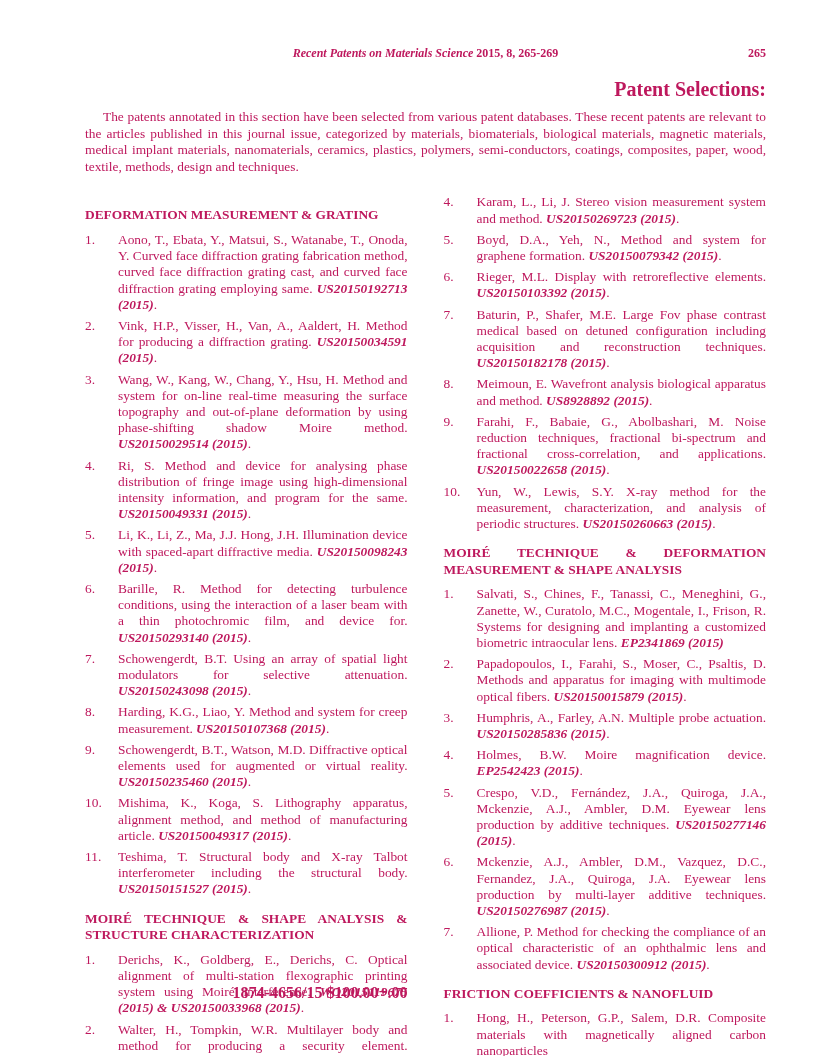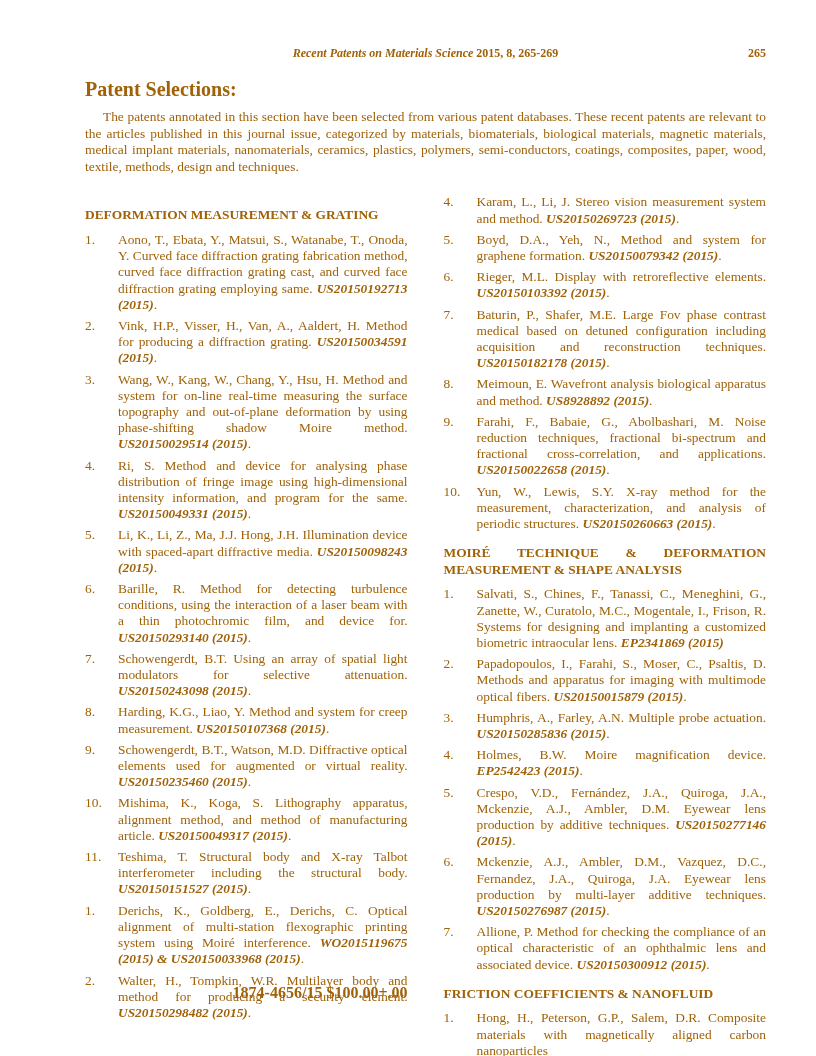--- a/index.html
+++ b/index.html
@@ -1,21 +1,21 @@
 <!DOCTYPE html>
 <html><head>
 <meta charset="utf-8">
 <style>
   html, body { margin: 0; padding: 0; background: #ffffff; }
   .page {
     position: relative;
     width: 816px;
     height: 1056px;
     background: #ffffff;
-    color: #a16207;
+    color: #be185d;
     font-family: "Liberation Serif", "DejaVu Serif", serif;
     overflow: hidden;
   }
   .content {
     position: absolute;
     left: 85px;
     top: 46px;
     width: 681px;
   }
   .running-head {
@@ -32,20 +32,21 @@
     right: 0;
     top: 0;
     font-weight: bold;
     font-style: normal;
     text-align: right;
   }
   .page-title {
     margin: 17px 0 8px 0;
     font-size: 20px;
     font-weight: bold;
+    text-align: right;
   }
   .intro {
     font-size: 13.4px;
     line-height: 16.6px;
     text-align: justify;
     text-indent: 18px;
   }
   .columns {
     margin-top: 19px;
     display: flex;
@@ -108,20 +109,21 @@
           <div class="patent-item"><span class="item-num">2.</span><span>Vink, H.P., Visser, H., Van, A., Aaldert, H. Method for producing a diffraction grating.</span> <span class="patent-ref">US20150034591 (2015)</span><span>.</span></div>
           <div class="patent-item"><span class="item-num">3.</span><span>Wang, W., Kang, W., Chang, Y., Hsu, H. Method and system for on-line real-time measuring the surface topography and out-of-plane deformation by using phase-shifting shadow Moire method.</span> <span class="patent-ref">US20150029514 (2015)</span><span>.</span></div>
           <div class="patent-item"><span class="item-num">4.</span><span>Ri, S. Method and device for analysing phase distribution of fringe image using high-dimensional intensity information, and program for the same.</span> <span class="patent-ref">US20150049331 (2015)</span><span>.</span></div>
           <div class="patent-item"><span class="item-num">5.</span><span>Li, K., Li, Z., Ma, J.J. Hong, J.H. Illumination device with spaced-apart diffractive media.</span> <span class="patent-ref">US20150098243 (2015)</span><span>.</span></div>
           <div class="patent-item"><span class="item-num">6.</span><span>Barille, R. Method for detecting turbulence conditions, using the interaction of a laser beam with a thin photochromic film, and device for.</span> <span class="patent-ref">US20150293140 (2015)</span><span>.</span></div>
           <div class="patent-item"><span class="item-num">7.</span><span>Schowengerdt, B.T. Using an array of spatial light modulators for selective attenuation.</span> <span class="patent-ref">US20150243098 (2015)</span><span>.</span></div>
           <div class="patent-item"><span class="item-num">8.</span><span>Harding, K.G., Liao, Y. Method and system for creep measurement.</span> <span class="patent-ref">US20150107368 (2015)</span><span>.</span></div>
           <div class="patent-item"><span class="item-num">9.</span><span>Schowengerdt, B.T., Watson, M.D. Diffractive optical elements used for augmented or virtual reality.</span> <span class="patent-ref">US20150235460 (2015)</span><span>.</span></div>
           <div class="patent-item"><span class="item-num">10.</span><span>Mishima, K., Koga, S. Lithography apparatus, alignment method, and method of manufacturing article.</span> <span class="patent-ref">US20150049317 (2015)</span><span>.</span></div>
           <div class="patent-item"><span class="item-num">11.</span><span>Teshima, T. Structural body and X-ray Talbot interferometer including the structural body.</span> <span class="patent-ref">US20150151527 (2015)</span><span>.</span></div>
+          <div class="section-heading">MOIRÉ TECHNIQUE &amp; SHAPE ANALYSIS &amp; STRUCTURE CHARACTERIZATION</div>
           <div class="patent-item"><span class="item-num">1.</span><span>Derichs, K., Goldberg, E., Derichs, C. Optical alignment of multi-station flexographic printing system using Moiré interference.</span> <span class="patent-ref">WO2015119675 (2015) &amp; US20150033968 (2015)</span><span>.</span></div>
           <div class="patent-item"><span class="item-num">2.</span><span>Walter, H., Tompkin, W.R. Multilayer body and method for producing a security element.</span> <span class="patent-ref">US20150298482 (2015)</span><span>.</span></div>
         </div>
       <div class="column">
           <div class="patent-item"><span class="item-num">4.</span><span>Karam, L., Li, J. Stereo vision measurement system and method.</span> <span class="patent-ref">US20150269723 (2015)</span><span>.</span></div>
           <div class="patent-item"><span class="item-num">5.</span><span>Boyd, D.A., Yeh, N., Method and system for graphene formation.</span> <span class="patent-ref">US20150079342 (2015)</span><span>.</span></div>
           <div class="patent-item"><span class="item-num">6.</span><span>Rieger, M.L. Display with retroreflective elements.</span> <span class="patent-ref">US20150103392 (2015)</span><span>.</span></div>
           <div class="patent-item"><span class="item-num">7.</span><span>Baturin, P., Shafer, M.E. Large Fov phase contrast medical based on detuned configuration including acquisition and reconstruction techniques.</span> <span class="patent-ref">US20150182178 (2015)</span><span>.</span></div>
           <div class="patent-item"><span class="item-num">8.</span><span>Meimoun, E. Wavefront analysis biological apparatus and method.</span> <span class="patent-ref">US8928892 (2015)</span><span>.</span></div>
           <div class="patent-item"><span class="item-num">9.</span><span>Farahi, F., Babaie, G., Abolbashari, M. Noise reduction techniques, fractional bi-spectrum and fractional cross-correlation, and applications.</span> <span class="patent-ref">US20150022658 (2015)</span><span>.</span></div>

